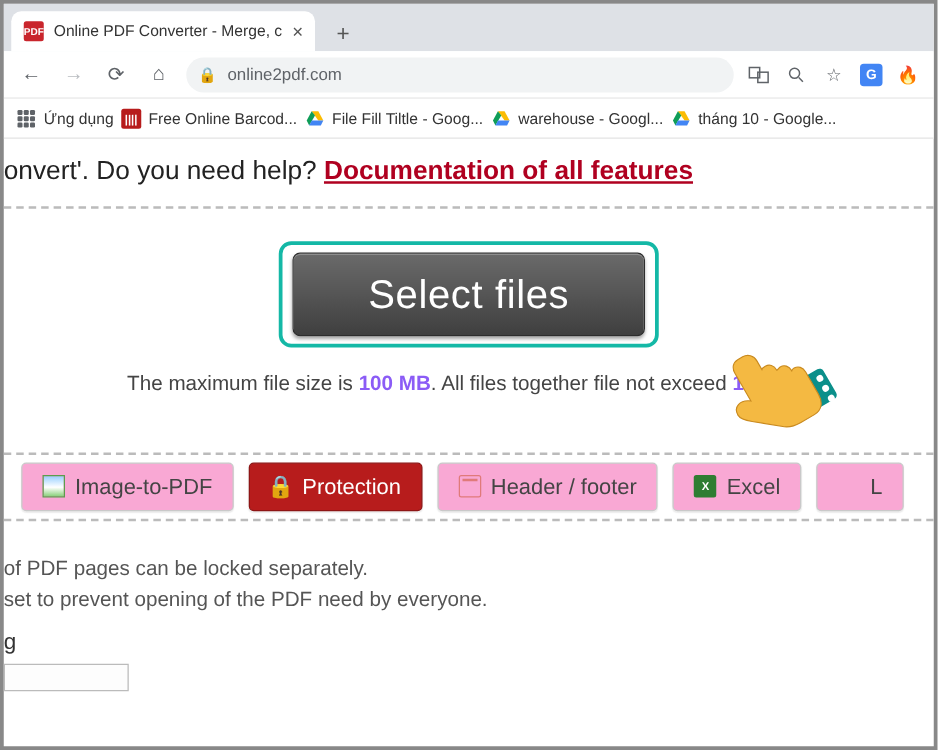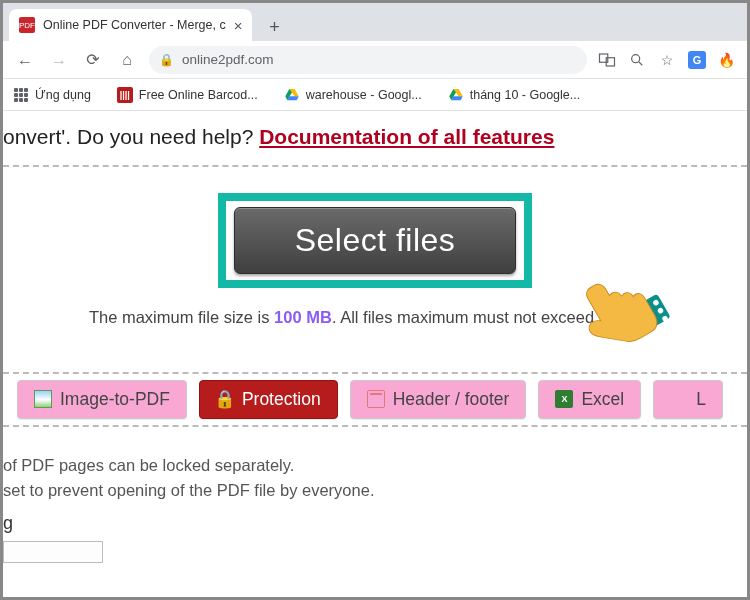--- a/index.html
+++ b/index.html
@@ -1,51 +1,51 @@
 <!DOCTYPE html>
 <html><head>
 <meta charset="utf-8">
 <style>
   * { box-sizing: border-box; margin: 0; padding: 0; }
   body { font-family: Arial, sans-serif; width: 750px; height: 600px; overflow: hidden; background: #fff; border: 3px solid #888; position: relative; }
 
   
   .browser-tabs { height: 38px; background: #dee1e6; display: flex; align-items: flex-end; padding: 4px 6px 0 6px; }
   .tab { background: #fff; height: 32px; border-radius: 8px 8px 0 0; display: flex; align-items: center; padding: 0 10px; gap: 8px; min-width: 220px; font-size: 12.5px; color: #333; }
-  .tab .favicon { width: 16px; height: 16px; background: #c9252c; color: #fff; font-size: 8px; font-weight: normal; display: flex; align-items: center; justify-content: center; border-radius: 2px; }
+  .tab .favicon { width: 16px; height: 16px; background: #c9252c; color: #fff; font-size: 8px; font-weight: bold; display: flex; align-items: center; justify-content: center; border-radius: 2px; }
   .tab .close { color: #555; font-size: 15px; margin-left: auto; cursor: pointer; }
   .newtab { width: 28px; height: 28px; margin-left: 8px; display: flex; align-items: center; justify-content: center; color: #555; font-size: 18px; border-radius: 50%; cursor: pointer; }
 
   .toolbar { height: 38px; background: #fff; display: flex; align-items: center; gap: 10px; padding: 0 10px; border-bottom: 1px solid #e3e3e3; }
   .navbtn { color: #5f6368; font-size: 16px; width: 24px; height: 24px; display: flex; align-items: center; justify-content: center; cursor: pointer; border-radius: 50%; }
   .navbtn.fwd { color: #b9bcc0; }
   .addr { flex: 1; display: flex; align-items: center; gap: 8px; background: #f1f3f4; border-radius: 14px; height: 28px; padding: 0 10px; font-size: 13.5px; color: #5f6368; }
   .addr .lock { font-size: 12px; color: #5f6368; }
   .ticon { width: 20px; height: 20px; display: flex; align-items: center; justify-content: center; font-size: 14px; color: #5f6368; cursor: pointer; }
   .gt { width: 18px; height: 18px; background: #4285f4; color: #fff; font-weight: bold; font-size: 11px; display: flex; align-items: center; justify-content: center; border-radius: 3px; }
   .fire { color: #ff5722; }
 
-  .bookmarks { height: 32px; background: #fff; display: flex; align-items: center; gap: 26px; padding: 0 10px; border-bottom: 1px solid #e3e3e3; font-size: 12.5px; color: #333; }
+  .bookmarks { height: 32px; background: #fff; display: flex; align-items: center; gap: 6px; padding: 0 10px; border-bottom: 1px solid #e3e3e3; font-size: 12.5px; color: #333; }
   .bm { display: flex; align-items: center; gap: 6px; cursor: pointer; white-space: nowrap; }
   .bm-ico { width: 16px; height: 16px; display: flex; align-items: center; justify-content: center; font-size: 12px; }
   .apps { width: 14px; height: 14px; display: grid; grid-template-columns: repeat(3,1fr); grid-template-rows: repeat(3,1fr); gap: 1px; }
   .apps span { background: #5f6368; border-radius: 1px; }
   .barcode { background: #b71c1c; color:#fff; font-size:9px; font-weight:bold; border-radius:2px; }
   .gdoc   { position:relative; }
   .gdoc svg{ width:16px;height:16px;display:block; }
 
   
   .page { position: relative; }
   .helprow { padding: 14px 8px 16px 0; font-size: 21px; color: #222; }
   .helprow a { color: #b00020; font-weight: bold; text-decoration: underline; }
 
   .dashed-sep { border-top: 2px dashed #bbb; }
 
   .select-area { padding: 26px 0 20px 0; text-align: center; position: relative; }
-  .select-wrap { display: inline-block; border: 8px solid #14b8a6; border-radius: 0; padding: 6px 8px; text-decoration: underline; }
+  .select-wrap { display: inline-block; border: 3px solid #14b8a6; border-radius: 10px; padding: 6px 8px; text-decoration: underline; }
   .select-btn {
     display: inline-block; padding: 14px 60px;
     font-size: 32px; color: #fff; letter-spacing: .5px;
     background: linear-gradient(#6a6a6a,#555 50%,#3f3f3f);
     border: 1px solid #2d2d2d; border-radius: 6px;
     box-shadow: 0 2px 3px rgba(0,0,0,.35), inset 0 1px 0 rgba(255,255,255,.25);
     cursor: pointer;
   }
   .limits { margin-top: 18px; font-size: 16.5px; color: #444; text-align: center; line-height: 1.45; padding: 0 60px; }
   .limits b { color: #8b5cf6; }
@@ -138,48 +138,58 @@
     <span>Free Online Barcod...</span>
   </div>
   <div class="bm">
     <div class="bm-ico gdoc">
       <svg viewBox="0 0 24 24">
           <polygon points="8,3 16,3 22,14 16,14" fill="#fbbc04"></polygon>
           <polygon points="8,3 2,14 5,20 12,8" fill="#0f9d58"></polygon>
           <polygon points="22,14 19,20 5,20 8,14" fill="#4285f4"></polygon>
         </svg>
     </div>
-    <span>warehouse - Googl...</span>
+    <span>File Fill Tiltle - Goog...</span>
   </div>
   <div class="bm">
     <div class="bm-ico gdoc">
       <svg viewBox="0 0 24 24">
           <polygon points="8,3 16,3 22,14 16,14" fill="#fbbc04"></polygon>
           <polygon points="8,3 2,14 5,20 12,8" fill="#0f9d58"></polygon>
           <polygon points="22,14 19,20 5,20 8,14" fill="#4285f4"></polygon>
         </svg>
     </div>
+    <span>warehouse - Googl...</span>
+  </div>
+  <div class="bm">
+    <div class="bm-ico gdoc">
+      <svg viewBox="0 0 24 24">
+          <polygon points="8,3 16,3 22,14 16,14" fill="#fbbc04"></polygon>
+          <polygon points="8,3 2,14 5,20 12,8" fill="#0f9d58"></polygon>
+          <polygon points="22,14 19,20 5,20 8,14" fill="#4285f4"></polygon>
+        </svg>
+    </div>
     <span>tháng 10 - Google...</span>
   </div>
 </div>
 
 <div class="page">
 
   <div class="helprow">
     <span>onvert'. Do you need help? </span><a href="#">Documentation of all features</a>
   </div>
 
   <div class="dashed-sep"></div>
 
   <div class="select-area">
     <div class="select-wrap">
       <div class="select-btn">Select files</div>
     </div>
     <div class="limits">
-      <span>The maximum file size is </span><b>100 MB</b><span>. All files maximum must not exceed </span><b>150 MB</b><span>.</span><br>
+      <span>The maximum file size is </span><b>100 MB</b><span>. All files together file not exceed </span><b>150 MB</b><span>.</span><br>
     </div>
   </div>
 
   <div class="tabsrow">
     <div class="ptab">
       <div class="ic ic-img"></div>
       <span>Image-to-PDF</span>
     </div>
     <div class="ptab active">
       <div class="ic ic-lock">🔒</div>
@@ -199,21 +209,21 @@
           <span></span>
           <span></span>
           <span></span>
         </div>
       <span>L</span>
     </div>
   </div>
 
   <div class="below">
     <div>of PDF pages can be locked separately.</div>
-    <div>set to prevent opening of the PDF file by everyone.</div>
+    <div>set to prevent opening of the PDF need by everyone.</div>
     <div class="trailing-g">g</div>
     <div class="smallbox"></div>
   </div>
 
 </div>
 
 <div class="hand">
   <svg viewBox="0 0 120 120">
     <g transform="rotate(-30 60 60)">
       <rect x="70" y="62" width="38" height="30" rx="4" fill="#0b8f8a"></rect>

